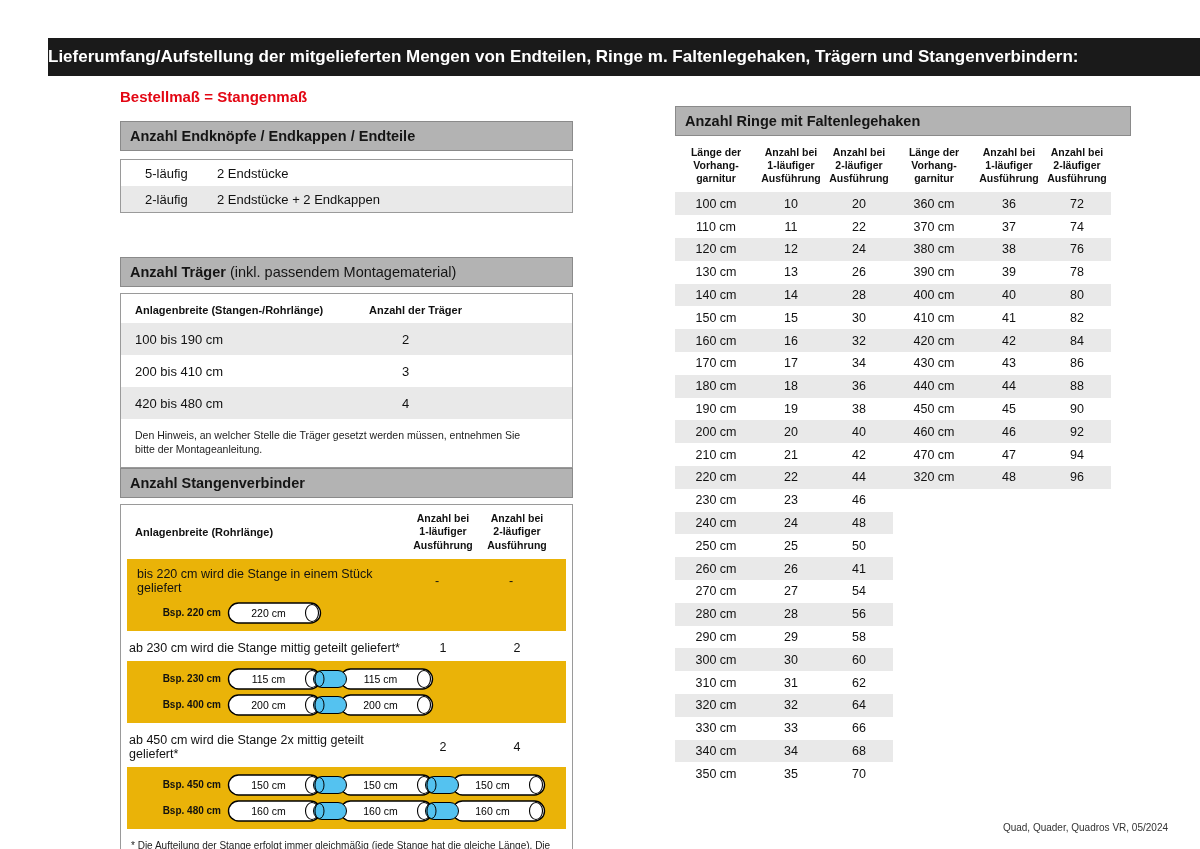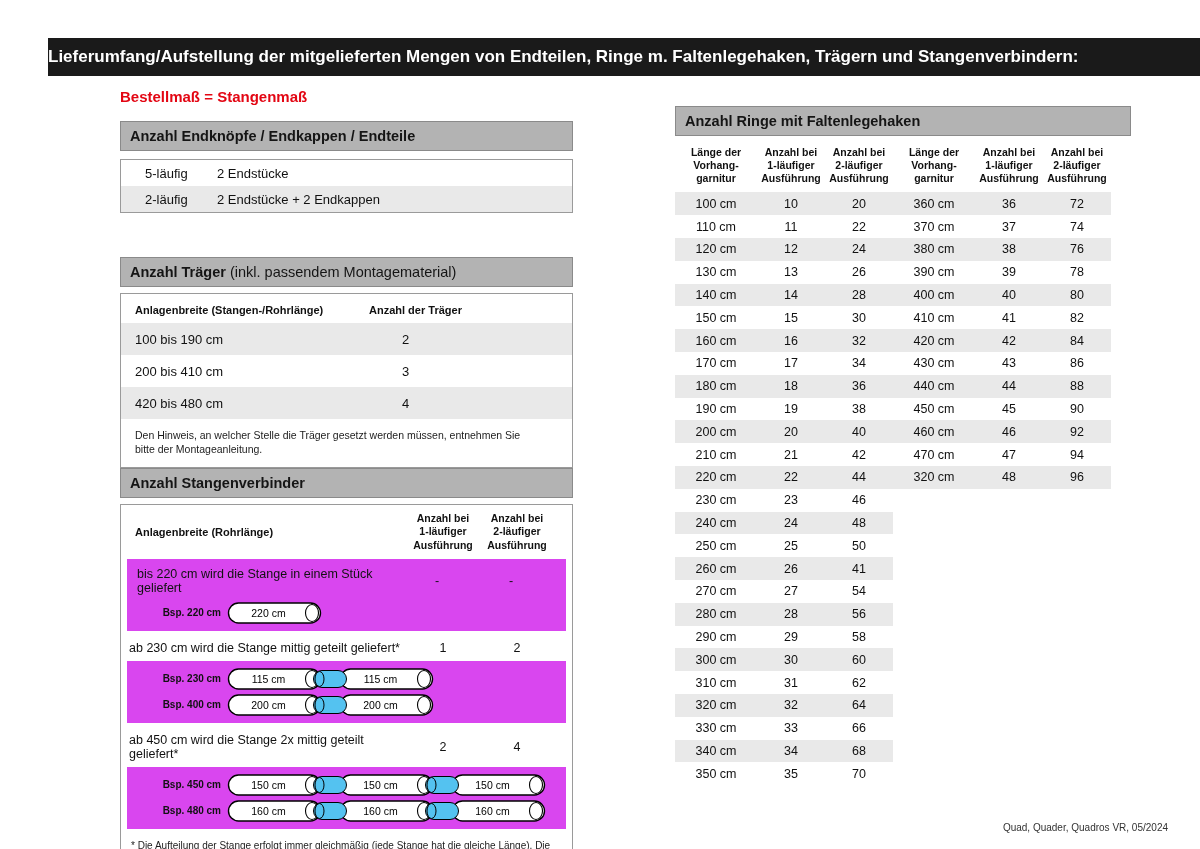--- a/index.html
+++ b/index.html
@@ -52,21 +52,21 @@
 
   
   .mt-verb { }
   .verbinder { margin-top:6px; padding-bottom:4px; }
   .v-head { display:flex; align-items:center; padding:7px 18px 5px 0; }
   .v-c1 { flex:1; padding-left:14px; font-size:11px; font-weight:bold; }
   .v-c2 { width:74px; font-size:10.5px; font-weight:bold; text-align:center; white-space:pre-line; line-height:1.25; }
   .v-textrow { display:flex; align-items:center; padding:4px 18px 4px 0; font-size:12.5px; }
   .v-text { flex:1; padding-left:8px; }
   .v-cnt { width:74px; text-align:center; font-size:12.5px; }
-  .v-block { background:#d946ef; margin:2px 6px 6px; padding:4px 0; }
+  .v-block { background:#eab308; margin:2px 6px 6px; padding:4px 0; }
   .v-block .v-textrow { padding-left:2px; }
   .v-ex { display:flex; align-items:center; margin:2px 0; }
   .v-ex-label { width:100px; text-align:right; font-size:10px; font-weight:bold; padding-right:6px;padding-left:27px; }
   .v-rod { flex:1; line-height:0; }
   .v-foot { font-size:10px; line-height:1.4; padding:4px 10px 6px; color:#1c1c1c; }
   .hl { background:var(--highlight-blue,#7fd5f8); }
 
   
   .ring-wrap { display:flex; margin-top:10px; }
   .ring-table { width:218px; }

